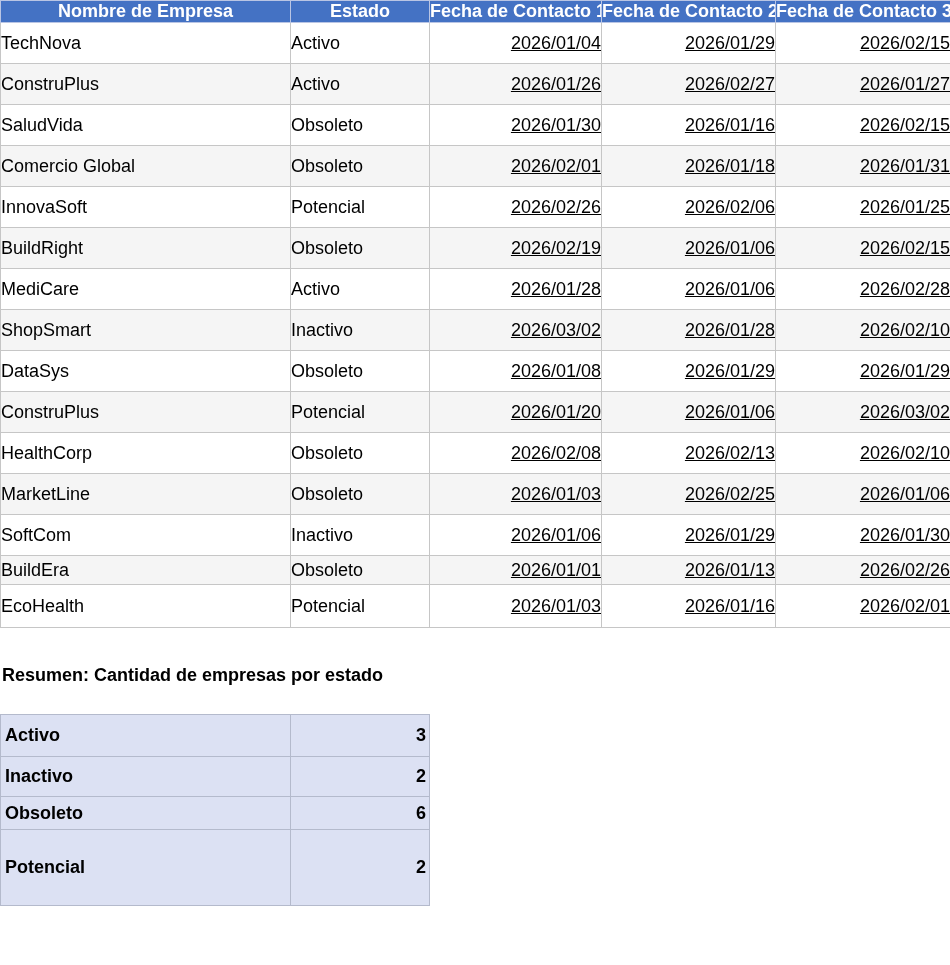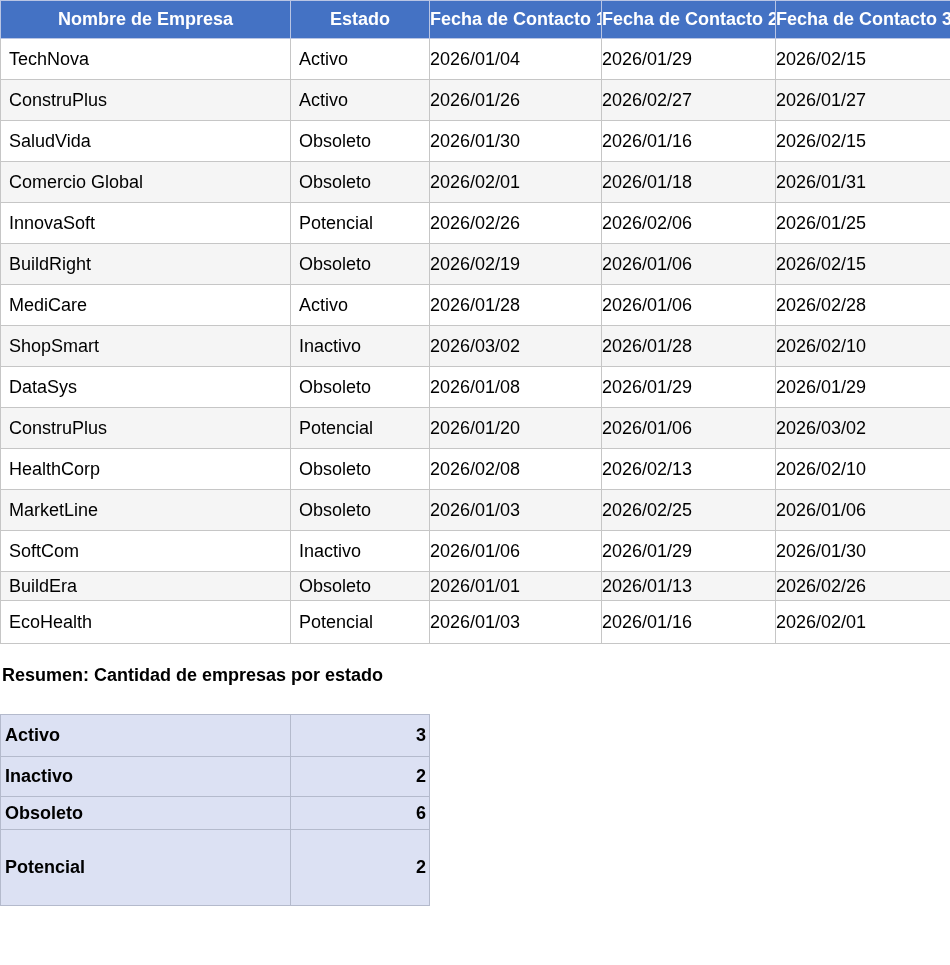--- a/index.html
+++ b/index.html
@@ -7,29 +7,29 @@
   .canvas {
     position:relative; width:950px; height:965px; background:#ffffff;
     overflow:hidden; font-family:"Liberation Sans", sans-serif; color:#000;
   }
   table { border-collapse:collapse; table-layout:fixed; }
 
   
   .main-table { position:absolute; top:0; left:0; width:950px; }
   .main-table th {
     background:#4472C4; color:#ffffff; font-weight:bold; font-size:18px;
-    height:38px; text-align:center; padding:0; white-space:nowrap;
+    height:22px; text-align:center; padding:0; white-space:nowrap;
     overflow:hidden; border:1px solid #b9c5e4;
   }
   .main-table td {
     border:1px solid #c6c6c6; font-size:18px; height:41px;
     white-space:nowrap; overflow:hidden; background:#ffffff;
   }
-  .main-table td.txt { text-align:left; padding-left:8px; }
-  .main-table td.date { text-align:left; padding:0; }
+  .main-table td.txt { text-align:left; padding-left:0; }
+  .main-table td.date { text-align:right; padding:0;text-decoration:underline; }
   .main-table tbody tr:nth-child(even) td { background:#f5f5f5; }
   .main-table tr.short td { height:29px; }
   .main-table tr.tall td { height:43px;margin-left:48px; }
 
   
   .summary-title {
     position:absolute; left:2px; top:665px; font-size:18px; font-weight:bold;
     white-space:nowrap;
   }
   .summary-table { position:absolute; left:0; top:714px; width:429px; }

